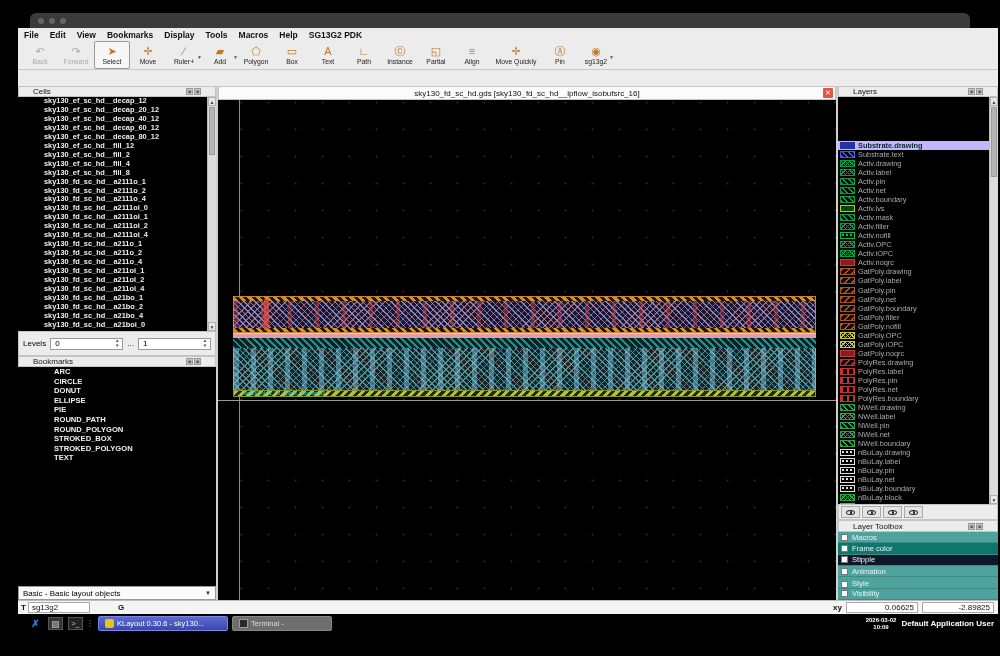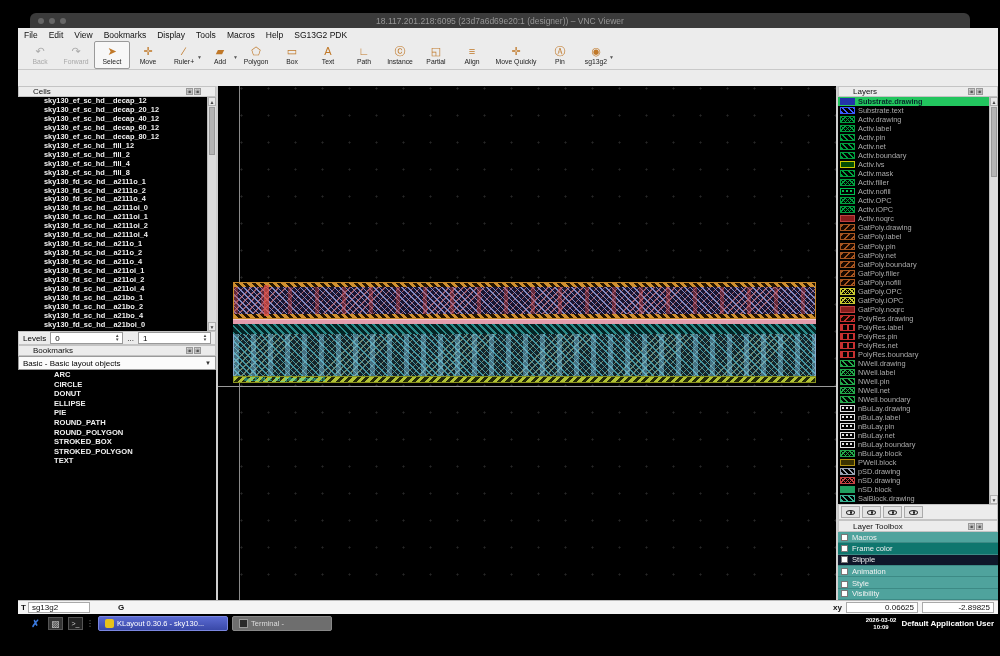--- a/index.html
+++ b/index.html
@@ -16,21 +16,21 @@
 
   
   #app { left:18px; top:28px; width:980px; height:586px; background:#ececec; }
   #titlebar { height:16px; background:linear-gradient(#d2d2d2,#a8a8a8); display:flex; align-items:center; position:relative; border-bottom:1px solid #8a8a8a;}
   #app-icon { width:10px; height:10px; margin-left:3px; background:#e8c21a; border:1px solid #7a6400; border-radius:2px; font-size:7px; line-height:8px; text-align:center; color:#201a00; font-weight:bold;}
   #win-title { position:absolute; left:0; right:0; text-align:center; font-size:8.5px; color:#1a1a1a; }
   #win-controls { position:absolute; right:6px; display:flex; gap:8px; font-size:8px; color:#222; }
 
   
   #menubar { height:13px; background:#ececec; display:flex; align-items:center; padding-left:6px; gap:11px; }
-  .menu-item { font-size:8.5px; color:#111; }
+  .menu-item { font-size:8.5px; color:#111;font-weight:bold; }
 
   
   #toolbar { height:29px; background:#ececec; border-bottom:1px solid #c9c9c9; display:flex; align-items:stretch; padding-left:4px; }
   .tb { width:36px; display:flex; flex-direction:column; align-items:center; justify-content:center; gap:1px; position:relative; }
   .tb .ticon { font-size:11px; line-height:12px; color:#c07828; }
   .tb .tlabel { font-size:6.8px; color:#222; white-space:nowrap; }
   .tb.disabled .ticon, .tb.disabled .tlabel { color:#a9a9a9; }
   .tb.active { border:1px solid #9a9a9a; background:#f7f7f7; border-radius:2px; }
   .tb .dd { position:absolute; right:0px; bottom:9px; font-size:5px; color:#555; }
   .tb.wide { width:52px; }
@@ -42,21 +42,21 @@
   .ph-btns span { width:7px; height:7px; border:1px solid #999; background:#e0e0e0; font-size:5px; line-height:5px; text-align:center; color:#555;}
 
   #left-col { width:200px; display:flex; flex-direction:column; border-right:2px solid #cfcfcf; }
   #cells-list { height:234px; background:#000; overflow:hidden; position:relative; }
   .cell-row { color:#f0f0f0; font-size:7.4px; font-weight:bold; line-height:8.95px; padding-left:26px; white-space:nowrap; }
   .vscroll { position:absolute; right:0; top:0; bottom:0; width:9px; background:#dcdcdc; border-left:1px solid #bbb; }
   .vscroll .arr { position:absolute; left:0; right:0; height:9px; background:#e8e8e8; border:1px solid #b0b0b0; font-size:5px; text-align:center; line-height:8px; color:#444;}
   .vscroll .arr.up { top:0; } .vscroll .arr.dn { bottom:0; }
   .vscroll .thumb { position:absolute; left:1px; right:1px; background:#b4b4b4; border:1px solid #999; }
 
-  #levels-row { height:14px; display:flex; align-items:center; background:#ececec; font-size:8px; gap:4px; padding:0 4px; border:1px solid #c4c4c4;}
+  #levels-row { height:25px; display:flex; align-items:center; background:#ececec; font-size:8px; gap:4px; padding:0 4px; border:1px solid #c4c4c4;}
   .spin { flex:1; height:12px; background:#fff; border:1px solid #9a9a9a; display:flex; align-items:center; font-size:8px; padding-left:4px; position:relative; }
   .spin .updn { position:absolute; right:1px; top:0; bottom:0; width:8px; display:flex; flex-direction:column; justify-content:center; font-size:4.5px; line-height:4.5px; color:#444; text-align:center; }
 
   #lib-dropdown { height:14px; background:#fbfbfb; border:1px solid #9a9a9a; margin:0; display:flex; align-items:center; font-size:8px; padding:0 4px; }
   #lib-dropdown .ddarrow { margin-left:auto; font-size:6px; color:#333; }
   #lib-list { flex:1; background:#000; overflow:hidden; }
   .lib-row { color:#f0f0f0; font-size:7.6px; font-weight:bold; line-height:9.6px; padding-left:36px; }
 
   
   #canvas-col { flex:1; display:flex; flex-direction:column; border-right:2px solid #cfcfcf; }
@@ -90,21 +90,21 @@
   #cell-botb { left:15px; top:290px; width:583px; height:7px; border:1px solid #8a9420;
     background:repeating-linear-gradient(135deg, #b2c236 0 3px, #222a06 3px 6px); }
   #cell-label { left:26px; top:290px; font-size:5px; color:#35d8d0; letter-spacing:-0.2px; }
 
   
   #right-col { width:160px; display:flex; flex-direction:column; }
   #layers-list { height:407px; background:#000; position:relative; overflow:hidden; }
   .layer-row { display:flex; align-items:center; height:9.04px; padding-left:2px; gap:3px; }
   .layer-row .sw { width:15px; height:7px; flex:0 0 auto; }
   .layer-row .lname { font-size:7.4px; color:#aaaaaa; white-space:nowrap; }
-  .layer-row.selected { background:#22c55e; }
+  .layer-row.selected { background:#c4b5fd;margin-top:44px; }
   .layer-row.selected .lname { color:#07282a; font-weight:bold; }
   #vis-row { height:16px; background:#ececec; border:1px solid #c4c4c4; display:flex; gap:2px; padding:1px 2px; }
   .vis-btn { width:19px; height:12px; background:#e4e4e4; border:1px solid #aaa; display:flex; align-items:center; justify-content:center; }
   .eye { width:9px; height:5px; border:1px solid #222; border-radius:50%; position:relative; }
   .eye::after { content:""; position:absolute; left:2.5px; top:0.5px; width:2.5px; height:2.5px; background:#222; border-radius:50%; }
   #ltb-header { height:12px; }
   #toolbox-rows { flex:1; display:flex; flex-direction:column; }
   .ltb-row { flex:1; display:flex; align-items:center; gap:4px; padding-left:3px; border-bottom:1px solid #3c8a85; }
   .ltb-row .cb { width:7px; height:7px; background:#fff; border:1px solid #777; }
   .ltb-row .ltxt { font-size:7.6px; color:#f2f2f2; }
@@ -136,21 +136,20 @@
 </style>
 </head>
 <body>
 
 <div id="vnc-bar" class="abs">
   <div id="vnc-dots">
     <span></span>
     <span></span>
     <span></span>
   </div>
-  <div id="vnc-title">18.117.201.218:6095 (23d7a6d69e20:1 (designer)) – VNC Viewer</div>
 </div>
 
 <div id="app" class="abs">
 
 
   <div id="menubar">
       <span class="menu-item">File</span>
       <span class="menu-item">Edit</span>
       <span class="menu-item">View</span>
       <span class="menu-item">Bookmarks</span>
@@ -292,39 +291,43 @@
             </span>
           </span>
       </div>
       <div class="panel-header">
         <span>Bookmarks</span>
         <span class="ph-btns">
             <span>▣</span>
             <span>▣</span>
           </span>
       </div>
-      <div id="lib-dropdown">
-        <span>Basic - Basic layout objects</span>
-        <span class="ddarrow">▼</span>
-      </div>
       <div id="lib-list">
           <div class="lib-row">ARC</div>
           <div class="lib-row">CIRCLE</div>
           <div class="lib-row">DONUT</div>
           <div class="lib-row">ELLIPSE</div>
           <div class="lib-row">PIE</div>
           <div class="lib-row">ROUND_PATH</div>
           <div class="lib-row">ROUND_POLYGON</div>
           <div class="lib-row">STROKED_BOX</div>
           <div class="lib-row">STROKED_POLYGON</div>
           <div class="lib-row">TEXT</div>
         </div>
+      <div id="lib-dropdown">
+        <span>Basic - Basic layout objects</span>
+        <span class="ddarrow">▼</span>
+      </div>
     </div>
 
     <div id="canvas-col">
+      <div id="canvas-tab">
+        <span class="title">sky130_fd_sc_hd.gds [sky130_fd_sc_hd__lpflow_isobufsrc_16]</span>
+        <span id="tab-close">✕</span>
+      </div>
       <div id="canvas">
         <div class="abs" id="axis-v"></div>
         <div class="abs" id="axis-h"></div>
         <div class="abs" id="cell-top"></div>
         <div class="abs" id="red-bar"></div>
         <div class="abs" id="cell-pink"></div>
         <div class="abs" id="cell-mid"></div>
         <div class="abs" id="cell-bot"></div>
         <div class="abs" id="cell-botb"></div>
         <div class="abs" id="cell-label">sky130_fd_sc_hd__lpflow_isobufsrc_16</div>

